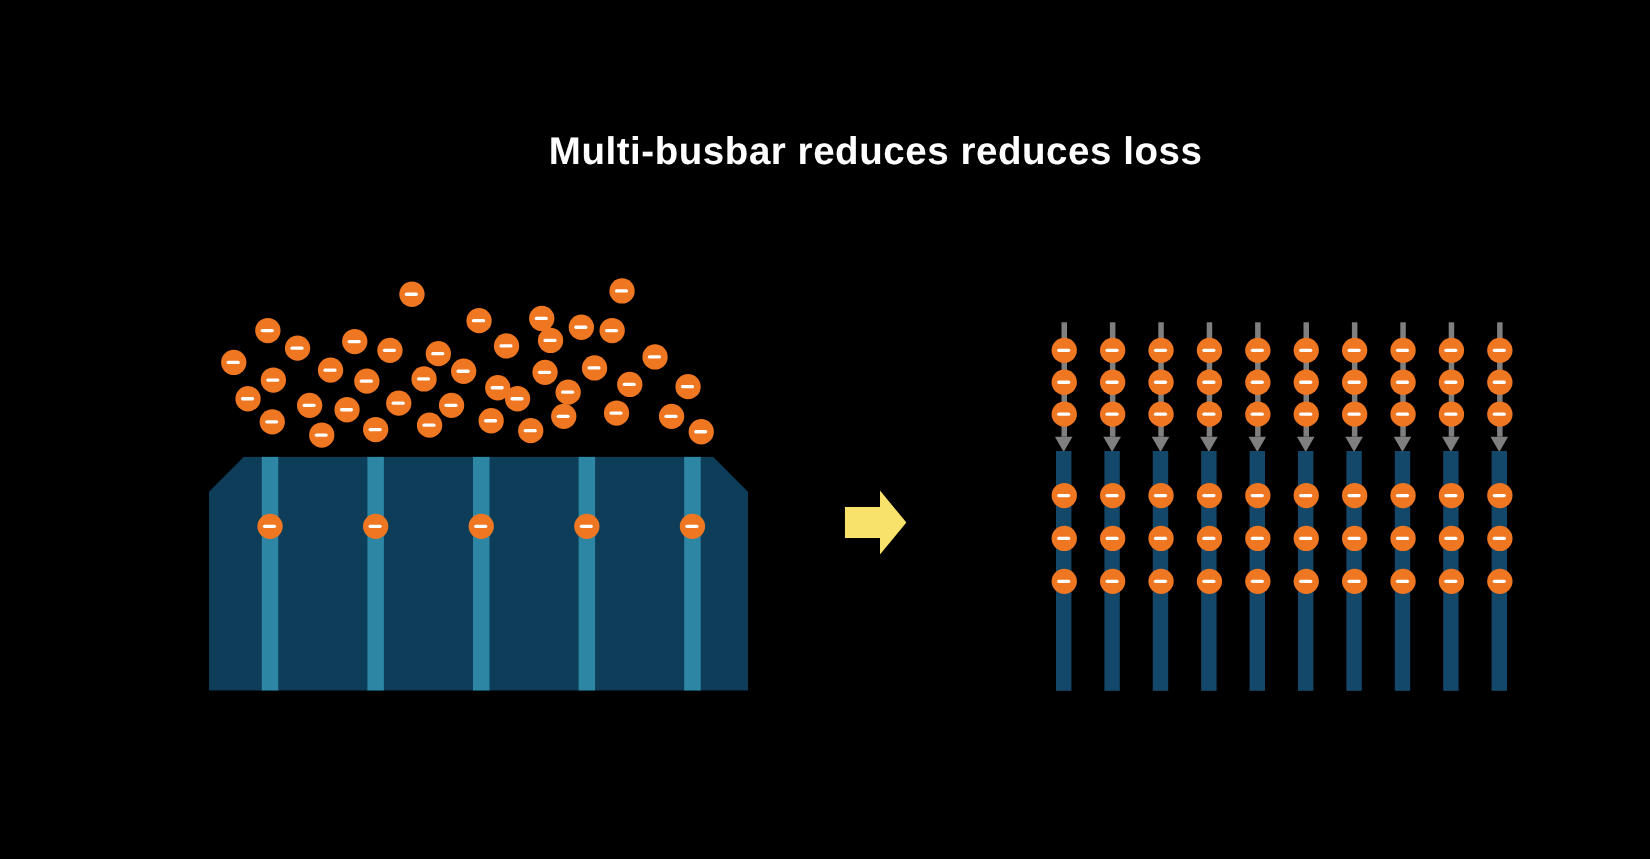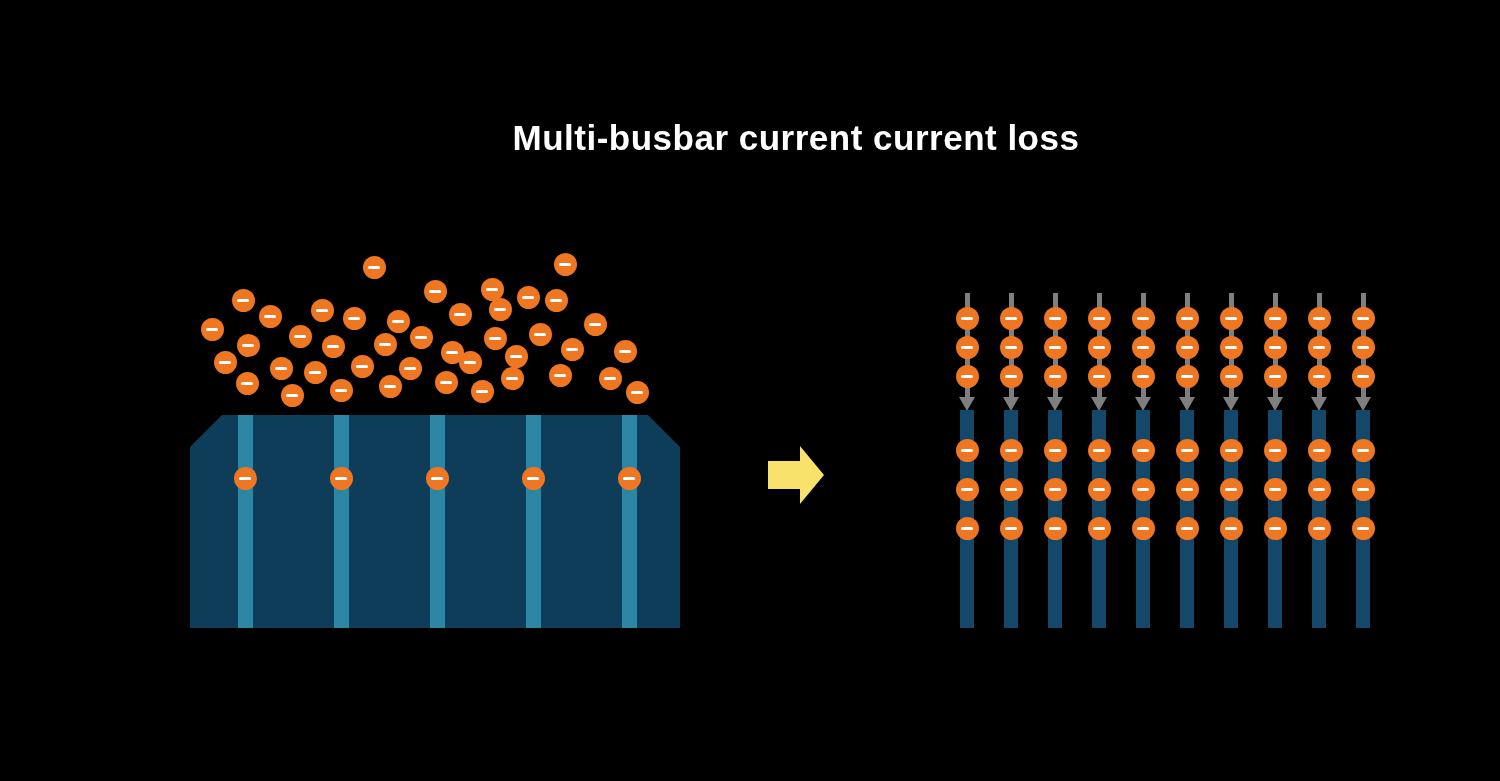--- a/index.html
+++ b/index.html
@@ -87,21 +87,21 @@
   .multi-busbar {
     position: absolute;
     background: var(--multi-busbar, #14486b);
     z-index: 2;
   }
 </style>
 </head>
 <body>
 
 <div class="stage">
-  <h1 class="title">Multi-busbar current current loss</h1>
+  <h1 class="title">Multi-busbar reduces reduces loss</h1>
 
   <div class="layer">
       <div class="electron" style="left: 362.5px; top: 255.5px; width: 23px; height: 23px;">
         <span class="minus"></span>
       </div>
       <div class="electron" style="left: 553.5px; top: 252.5px; width: 23px; height: 23px;">
         <span class="minus"></span>
       </div>
       <div class="electron" style="left: 231.5px; top: 288.5px; width: 23px; height: 23px;">
         <span class="minus"></span>

